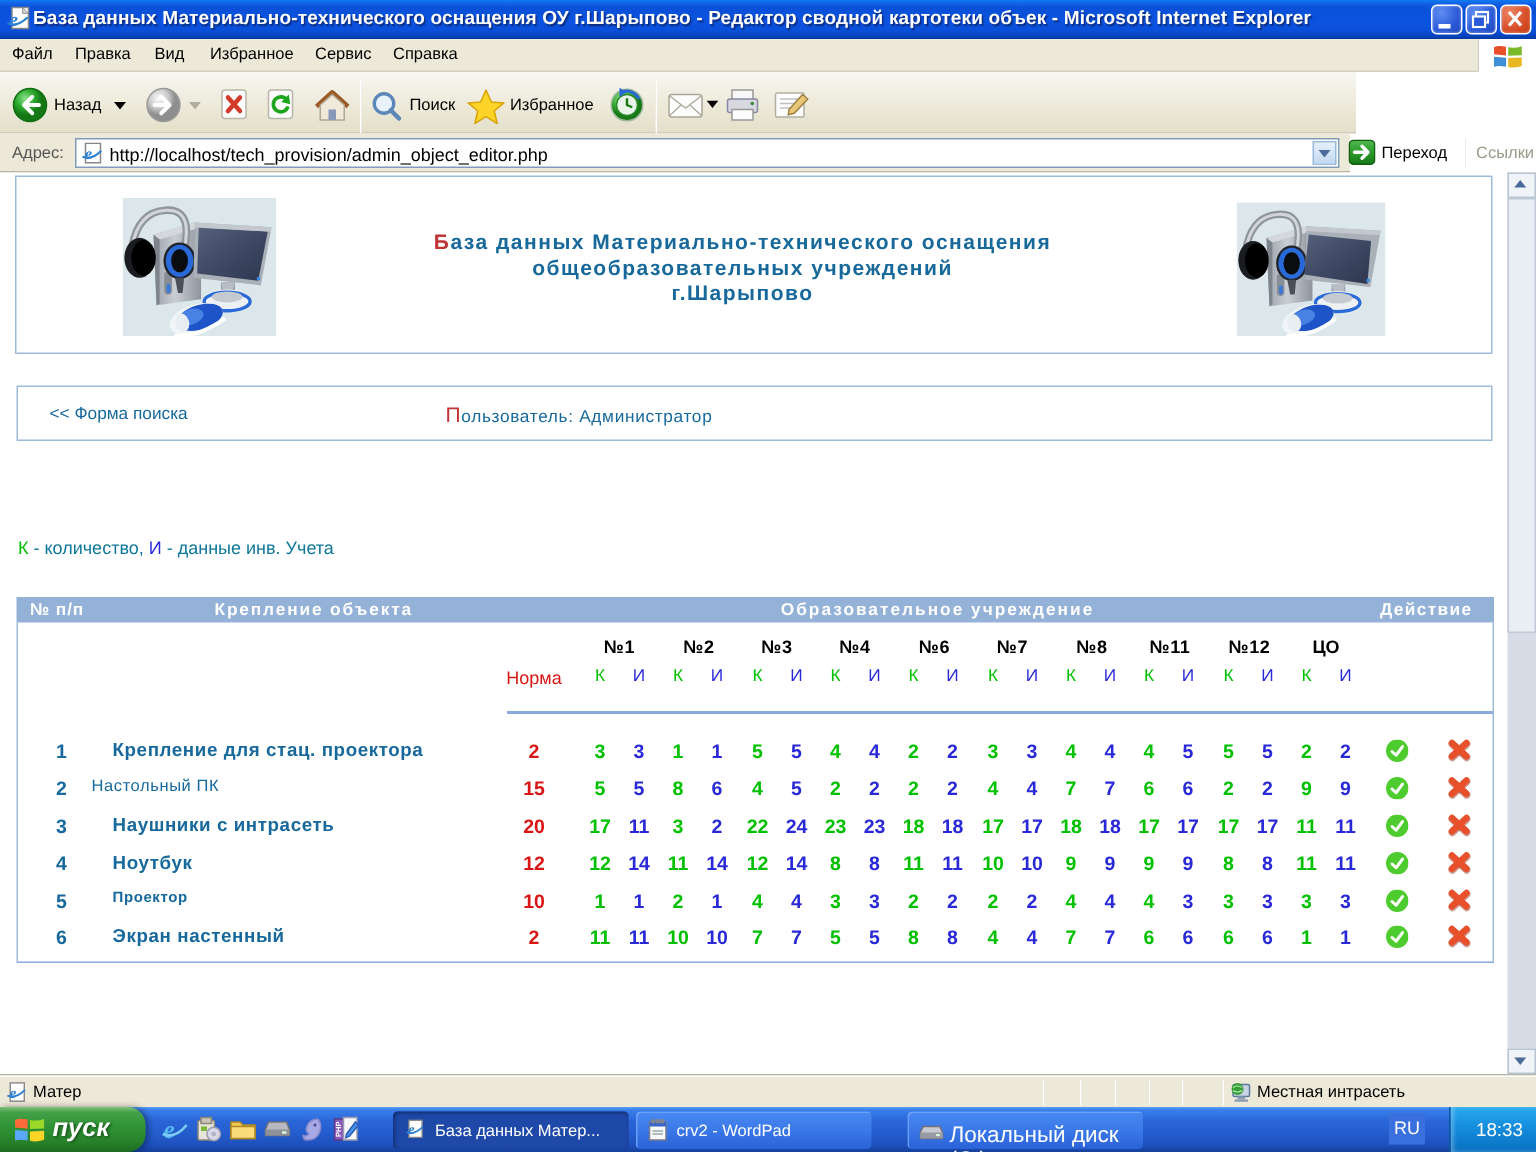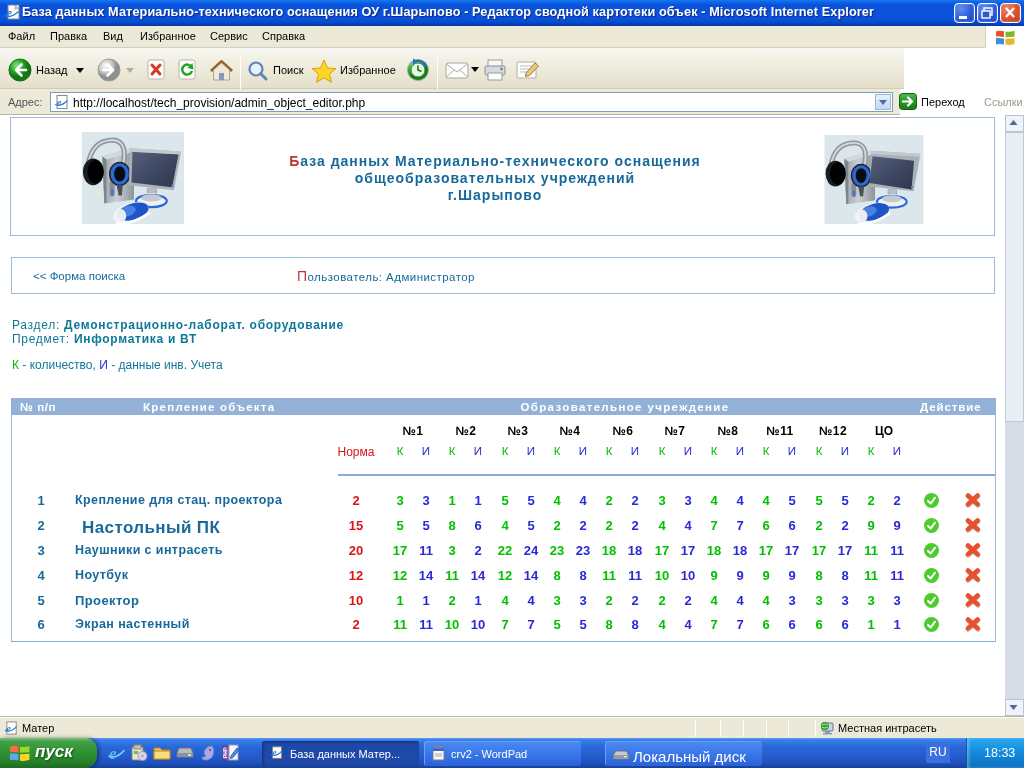--- a/index.html
+++ b/index.html
@@ -304,21 +304,20 @@
 <ellipse cx="50.5" cy="78.5" rx="15.5" ry="8" fill="#1e54c8"></ellipse>
 <ellipse cx="45" cy="76.5" rx="8.5" ry="5" fill="#4a82e4"></ellipse>
 <ellipse cx="38.5" cy="78.5" rx="4.5" ry="6" fill="#e8edf2"></ellipse>
 <path d="M31 85 Q 45 91 66 84" stroke="#fff" stroke-width="2.5" fill="none"></path>
 </g>
 </svg>
 <div class="abs" style="left:195px;top:38px;width:600px;text-align:center;font-size:14px;font-weight:bold;letter-spacing:1.0px;line-height:17px" class2="blue"><span style="color:#17699c"><span style="color:#c23536">Б</span>аза данных Материально-технического оснащения<br>общеобразовательных учреждений<br>г.Шарыпово</span></div>
 <div class="pbox" style="left:11px;top:142px;width:984px;height:37px"></div>
 <div class="abs blue" style="left:33px;top:155px;font-size:11.5px">&lt;&lt; Форма поиска</div>
 <div class="abs blue" style="left:297px;top:153px;font-size:11.5px;letter-spacing:.45px"><span class="red" style="font-size:14px">П</span>ользователь: Администратор</div>
-<div class="abs teal" style="left:12px;top:204px;font-size:12px;line-height:13.5px;letter-spacing:.72px">Раздел: <b>Демонстрационно-лаборат. оборудование</b><br>Предмет: <b>Информатика и ВТ</b></div>
 <div class="abs teal" style="left:12px;top:243px;font-size:12px"><span class="grn">К</span> - количество, <span class="bluit">И</span> - данные инв. Учета</div>
 <div class="abs" style="left:11px;top:283px;width:985px;height:17px;background:#94b2d8"></div>
 <div style="position:absolute;top:286px;font-size:11.5px;font-weight:bold;color:#fff;letter-spacing:.6px;left:20px">№ п/п</div>
 <div style="position:absolute;top:286px;font-size:11.5px;font-weight:bold;color:#fff;letter-spacing:.6px;left:143px;letter-spacing:1.25px">Крепление объекта</div>
 <div style="position:absolute;top:286px;font-size:11.5px;font-weight:bold;color:#fff;letter-spacing:.6px;left:390px;width:470px;text-align:center;letter-spacing:1.35px">Образовательное учреждение</div>
 <div style="position:absolute;top:286px;font-size:11.5px;font-weight:bold;color:#fff;letter-spacing:.6px;left:920px;letter-spacing:.9px">Действие</div>
 <div class="abs" style="left:393px;top:309px;width:40px;text-align:center;font-size:12px;font-weight:bold;letter-spacing:.4px">№1</div>
 <div class="abs" style="left:446px;top:309px;width:40px;text-align:center;font-size:12px;font-weight:bold;letter-spacing:.4px">№2</div>
 <div class="abs" style="left:498px;top:309px;width:40px;text-align:center;font-size:12px;font-weight:bold;letter-spacing:.4px">№3</div>
 <div class="abs" style="left:550px;top:309px;width:40px;text-align:center;font-size:12px;font-weight:bold;letter-spacing:.4px">№4</div>
@@ -380,21 +379,21 @@
       <circle cx="7.5" cy="7.5" r="7.5" fill="#4ecb2e"></circle>
       <path d="M4 8 L6.7 10.5 L11 4.7" stroke="#fff" stroke-width="2" fill="none" stroke-linecap="round" stroke-linejoin="round"></path>
     </svg>
 <svg class="abs" style="left:965px;top:377px" width="16" height="16">
       <path d="M3.2 4.2 L12.8 13" stroke="#8a2a1a" stroke-width="5" stroke-linecap="round" opacity=".45"></path>
       <path d="M12.8 4.2 L3.2 13" stroke="#8a2a1a" stroke-width="5" stroke-linecap="round" opacity=".45"></path>
       <path d="M3 3.4 L12.6 12.2" stroke="#e8502c" stroke-width="4.4" stroke-linecap="round"></path>
       <path d="M12.6 3.4 L3 12.2" stroke="#e8502c" stroke-width="4.4" stroke-linecap="round"></path>
     </svg>
 <div class="abs blue" style="left:28px;top:403px;width:26px;text-align:center;font-size:13px;font-weight:bold">2</div>
-<div class="abs blue" style="left:82px;top:403px;font-size:17px;font-weight:bold;letter-spacing:.4px">Настольный ПК</div>
+<div class="abs blue" style="left:61px;top:403px;font-size:11px;font-weight:normal;letter-spacing:.4px">Настольный ПК</div>
 <div class="abs nred" style="left:336px;top:403px;width:40px;text-align:center;font-size:13px;font-weight:bold">15</div>
 <div class="abs grn" style="left:387px;top:403px;width:26px;text-align:center;font-size:13px;font-weight:bold">5</div>
 <div class="abs bluit" style="left:413px;top:403px;width:26px;text-align:center;font-size:13px;font-weight:bold">5</div>
 <div class="abs grn" style="left:439px;top:403px;width:26px;text-align:center;font-size:13px;font-weight:bold">8</div>
 <div class="abs bluit" style="left:465px;top:403px;width:26px;text-align:center;font-size:13px;font-weight:bold">6</div>
 <div class="abs grn" style="left:492px;top:403px;width:26px;text-align:center;font-size:13px;font-weight:bold">4</div>
 <div class="abs bluit" style="left:518px;top:403px;width:26px;text-align:center;font-size:13px;font-weight:bold">5</div>
 <div class="abs grn" style="left:544px;top:403px;width:26px;text-align:center;font-size:13px;font-weight:bold">2</div>
 <div class="abs bluit" style="left:570px;top:403px;width:26px;text-align:center;font-size:13px;font-weight:bold">2</div>
 <div class="abs grn" style="left:596px;top:403px;width:26px;text-align:center;font-size:13px;font-weight:bold">2</div>
@@ -479,21 +478,21 @@
       <circle cx="7.5" cy="7.5" r="7.5" fill="#4ecb2e"></circle>
       <path d="M4 8 L6.7 10.5 L11 4.7" stroke="#fff" stroke-width="2" fill="none" stroke-linecap="round" stroke-linejoin="round"></path>
     </svg>
 <svg class="abs" style="left:965px;top:452px" width="16" height="16">
       <path d="M3.2 4.2 L12.8 13" stroke="#8a2a1a" stroke-width="5" stroke-linecap="round" opacity=".45"></path>
       <path d="M12.8 4.2 L3.2 13" stroke="#8a2a1a" stroke-width="5" stroke-linecap="round" opacity=".45"></path>
       <path d="M3 3.4 L12.6 12.2" stroke="#e8502c" stroke-width="4.4" stroke-linecap="round"></path>
       <path d="M12.6 3.4 L3 12.2" stroke="#e8502c" stroke-width="4.4" stroke-linecap="round"></path>
     </svg>
 <div class="abs blue" style="left:28px;top:478px;width:26px;text-align:center;font-size:13px;font-weight:bold">5</div>
-<div class="abs blue" style="left:75px;top:478px;font-size:13px;font-weight:bold;letter-spacing:.4px">Проектор</div>
+<div class="abs blue" style="left:75px;top:478px;font-size:10px;font-weight:bold;letter-spacing:.4px">Проектор</div>
 <div class="abs nred" style="left:336px;top:478px;width:40px;text-align:center;font-size:13px;font-weight:bold">10</div>
 <div class="abs grn" style="left:387px;top:478px;width:26px;text-align:center;font-size:13px;font-weight:bold">1</div>
 <div class="abs bluit" style="left:413px;top:478px;width:26px;text-align:center;font-size:13px;font-weight:bold">1</div>
 <div class="abs grn" style="left:439px;top:478px;width:26px;text-align:center;font-size:13px;font-weight:bold">2</div>
 <div class="abs bluit" style="left:465px;top:478px;width:26px;text-align:center;font-size:13px;font-weight:bold">1</div>
 <div class="abs grn" style="left:492px;top:478px;width:26px;text-align:center;font-size:13px;font-weight:bold">4</div>
 <div class="abs bluit" style="left:518px;top:478px;width:26px;text-align:center;font-size:13px;font-weight:bold">4</div>
 <div class="abs grn" style="left:544px;top:478px;width:26px;text-align:center;font-size:13px;font-weight:bold">3</div>
 <div class="abs bluit" style="left:570px;top:478px;width:26px;text-align:center;font-size:13px;font-weight:bold">3</div>
 <div class="abs grn" style="left:596px;top:478px;width:26px;text-align:center;font-size:13px;font-weight:bold">2</div>

